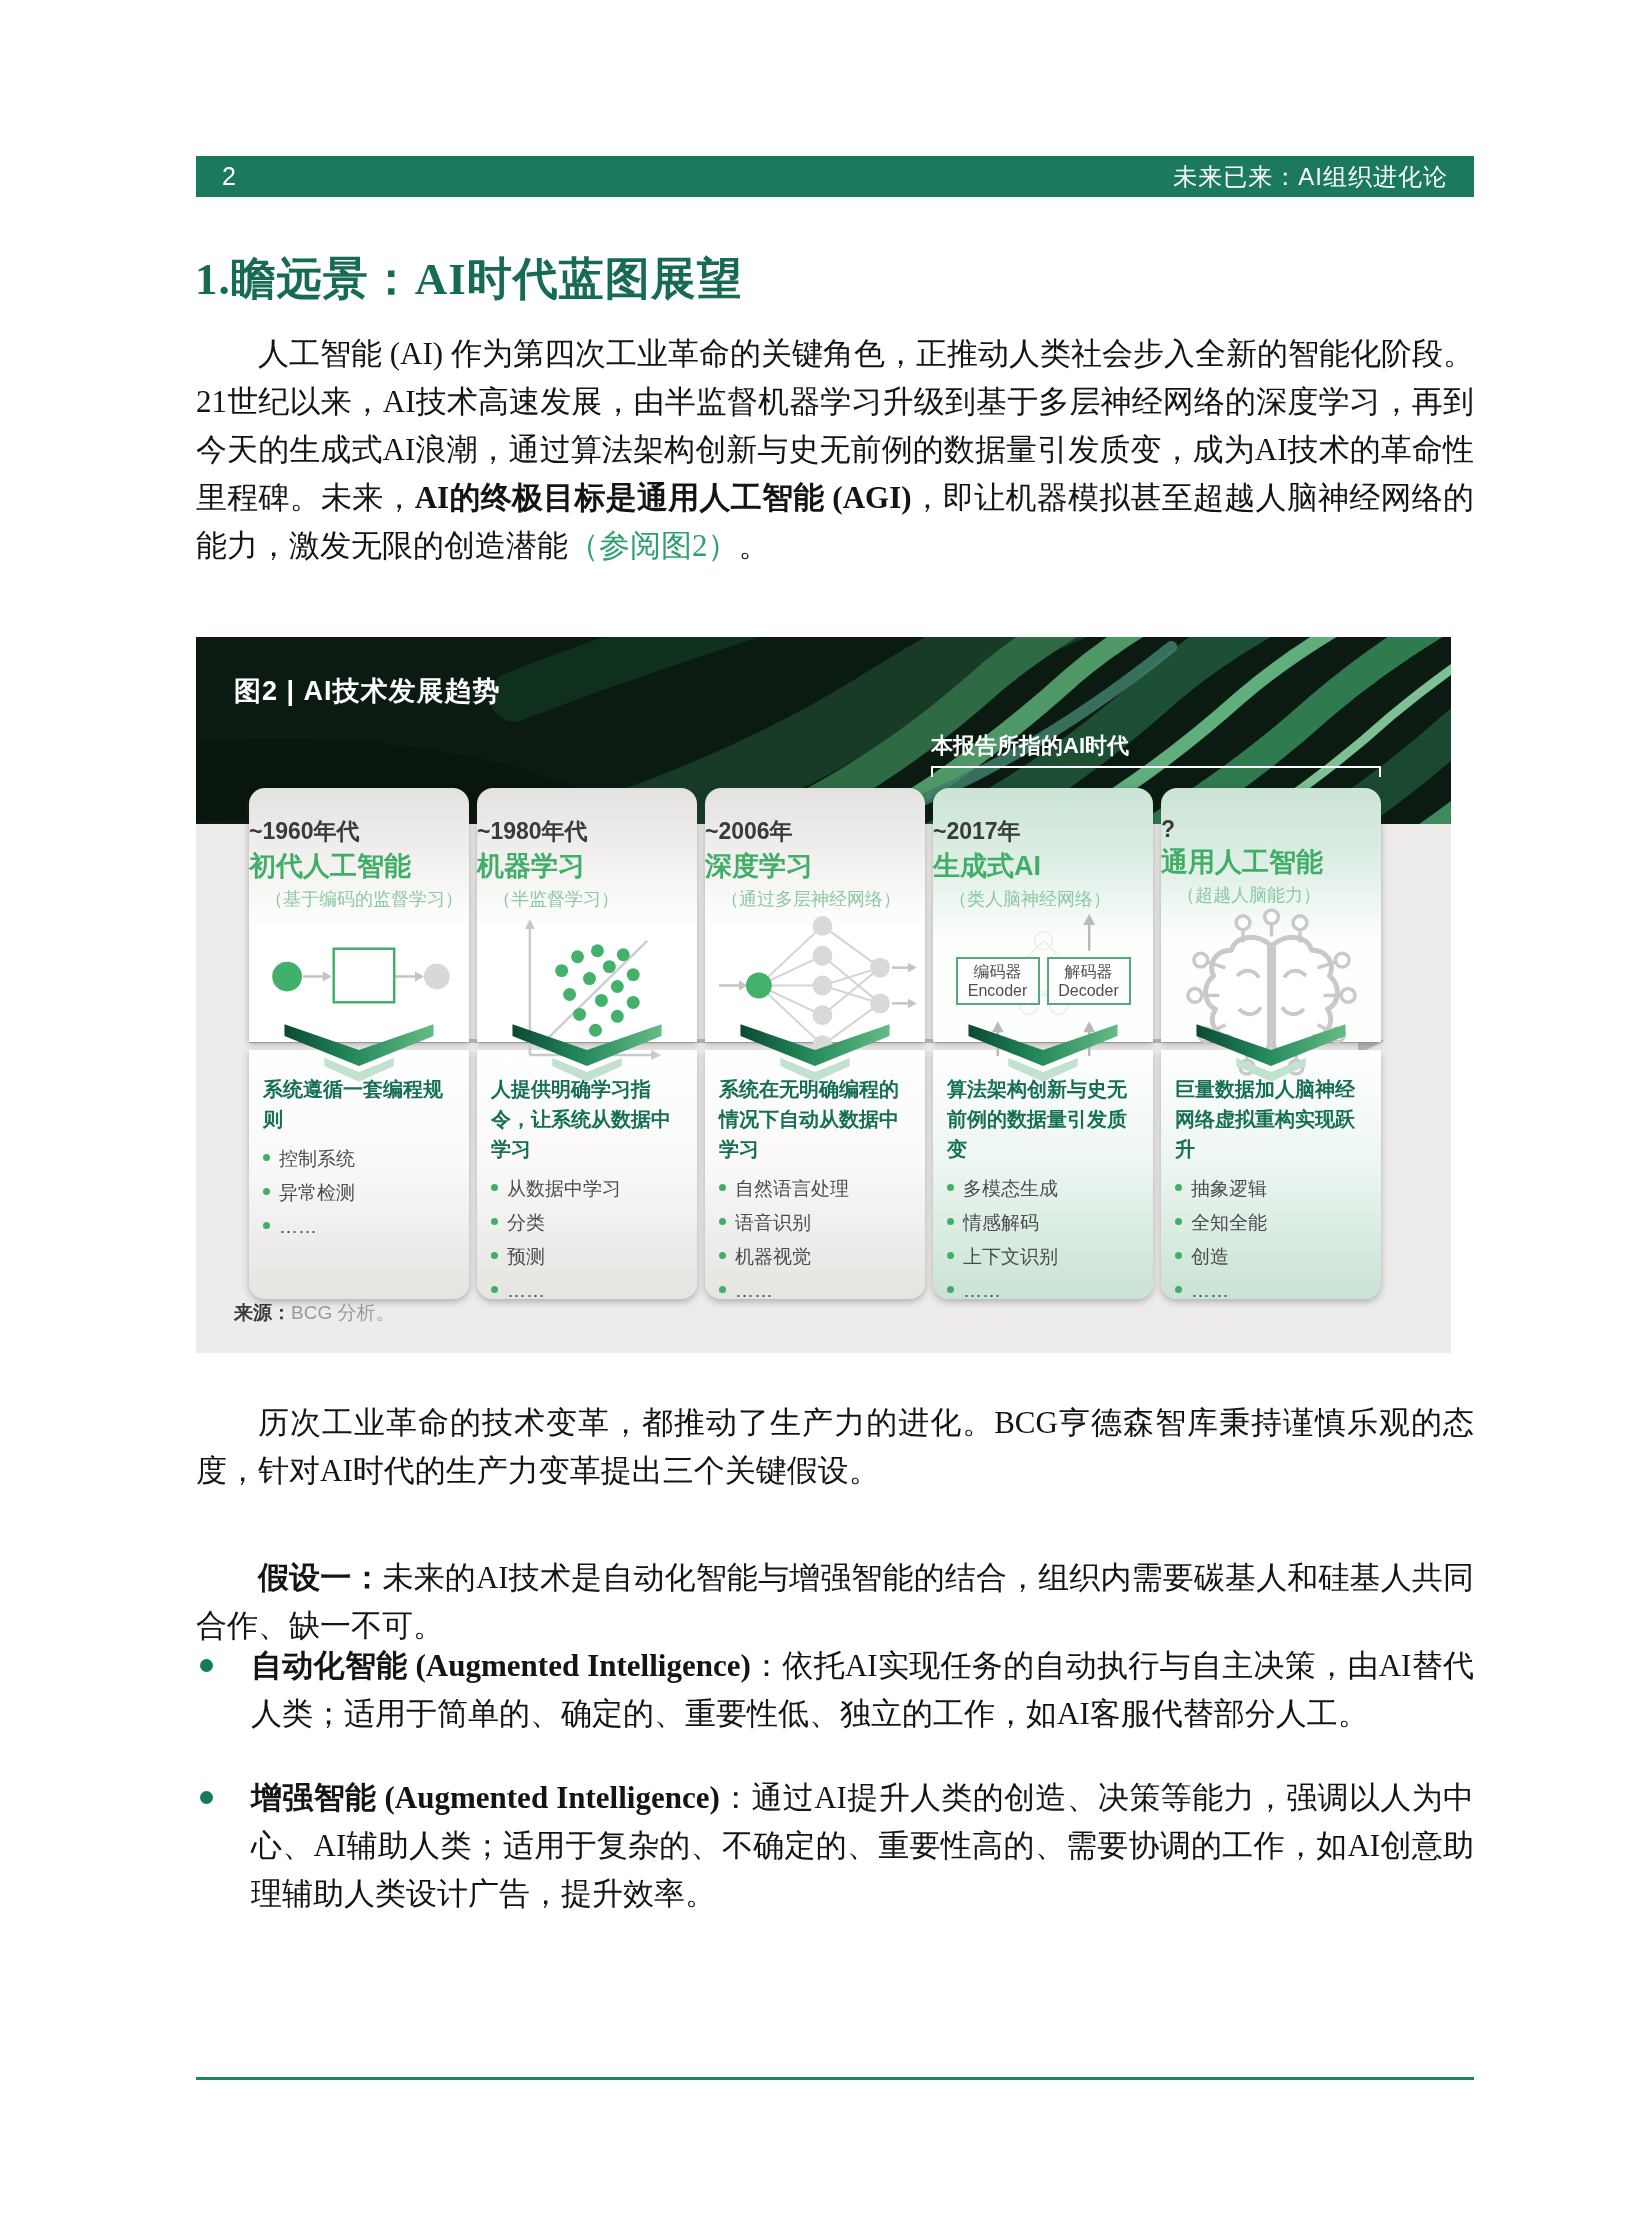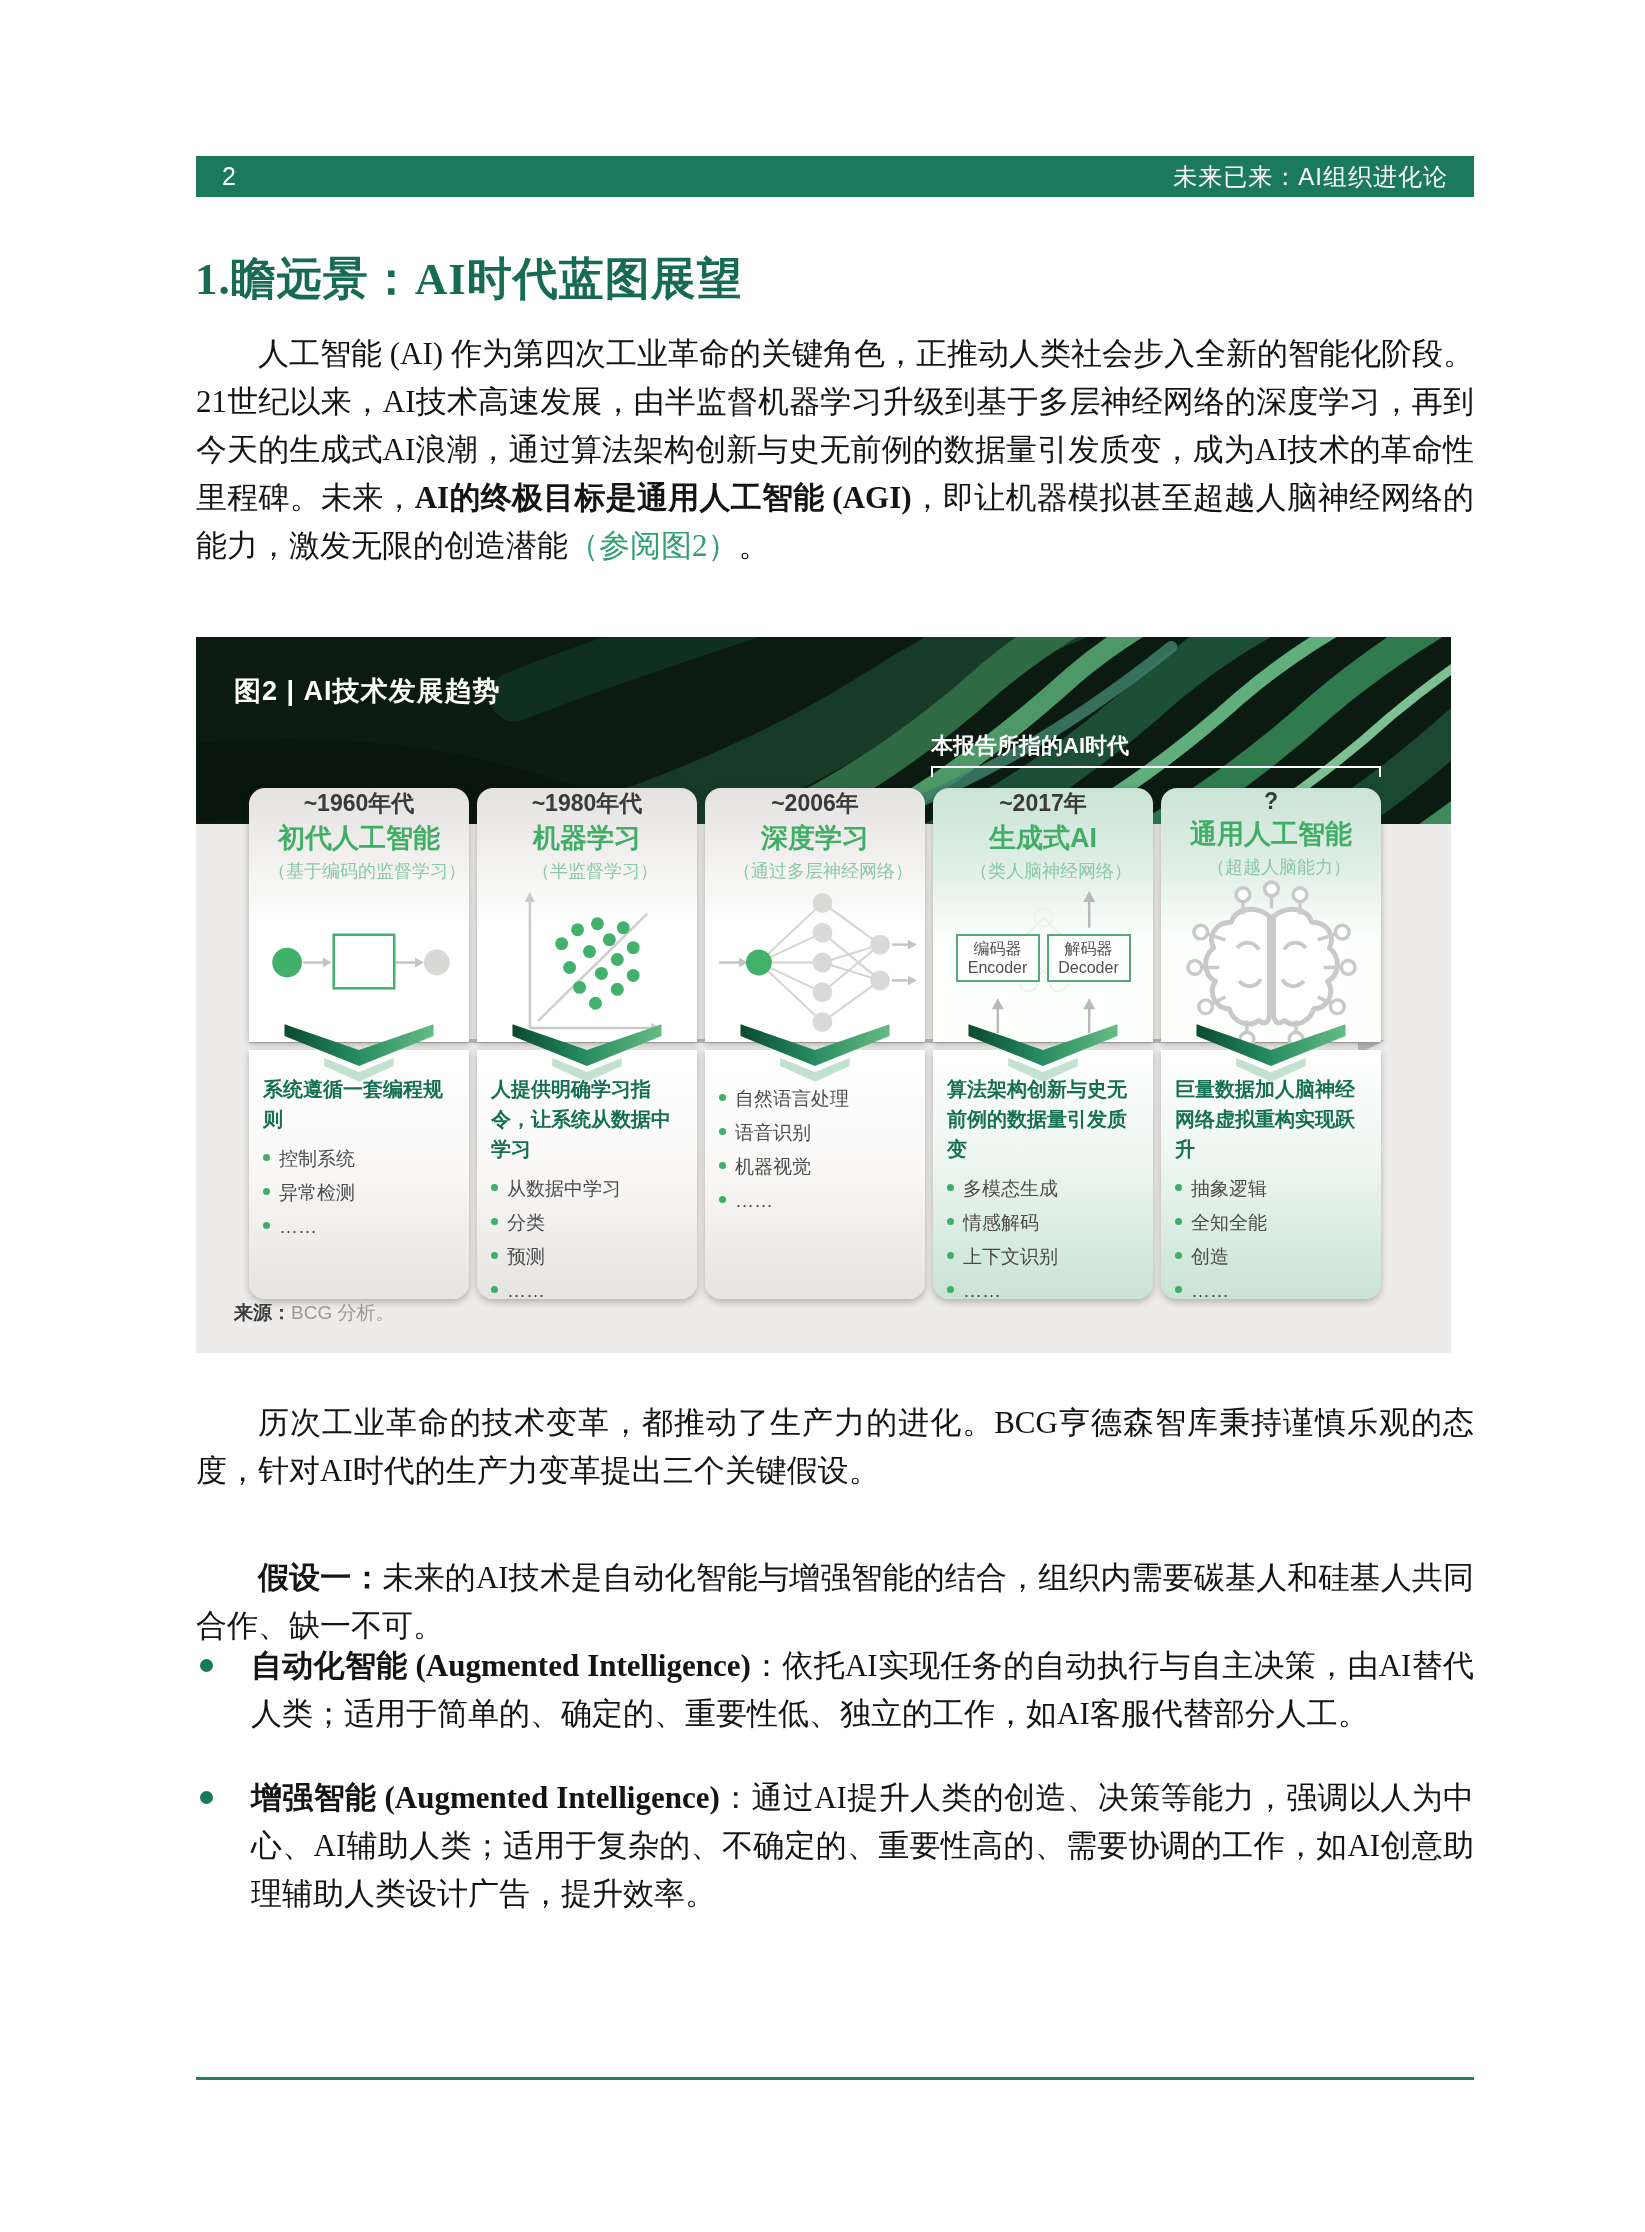--- a/index.html
+++ b/index.html
@@ -26,22 +26,22 @@
   .hero{position:absolute;top:0;left:0;width:1255px;height:187px;z-index:1;}
   .fig-title{position:absolute;left:38px;top:36px;color:#fff;font-size:27px;font-weight:700;
              letter-spacing:1px;z-index:3;}
   .era-label{position:absolute;left:735px;top:94px;width:452px;text-align:left;color:#fff;
              font-size:22px;font-weight:700;z-index:3;}
   .era-bracket{position:absolute;left:735px;top:129px;width:450px;height:11px;box-sizing:border-box;
                border-top:2px solid #fff;border-left:2px solid #fff;border-right:2px solid #fff;z-index:3;}
   .cards{position:absolute;left:53px;top:151px;display:flex;gap:8px;z-index:4;}
   .col{position:relative;width:220px;}
   .card-top{height:254px;border-radius:16px 16px 0 0;box-shadow:0 2px 6px rgba(40,40,40,.35);
-            display:flex;flex-direction:column;align-items:center;box-sizing:border-box;
-            padding-top:0;}
+            display:flex;flex-direction:column;align-items:flex-start;box-sizing:border-box;
+            padding-top:28px;}
   .gray  .card-top{background:linear-gradient(180deg,#e3e2e0 0%,#f2f1ef 28%,#ffffff 55%);}
   .green .card-top{background:linear-gradient(180deg,#cbe4d5 0%,#e0efe7 32%,#fdfffd 60%);}
   .card-bottom{margin-top:8px;height:249px;border-radius:0 0 16px 16px;
                box-shadow:0 3px 7px rgba(40,40,40,.3);box-sizing:border-box;padding:24px 10px 0 14px;}
   .gray  .card-bottom{background:linear-gradient(180deg,#ffffff 0%,#faf9f8 45%,#e5e4e1 100%);}
   .green .card-bottom{background:linear-gradient(180deg,#ffffff 0%,#edf6f1 45%,#c9e3d4 100%);}
   .year{font-size:23px;font-weight:700;color:#3a3a3a;}
   .card-title{font-size:27px;font-weight:700;color:#41ae68;margin-top:1px;}
   .card-sub{font-size:18px;color:#8cc8a3;margin-top:3px;white-space:nowrap;margin-left:16px;}
   .icon-zone{flex:1;display:flex;align-items:center;justify-content:center;width:100%;}
@@ -271,20 +271,21 @@
               </g>
               <circle cx="48" cy="75" r="13" fill="#43b06c"></circle>
             </svg>
           </div>
         </div>
         <svg class="chev" width="159" height="64" viewBox="0 0 160 64">
           <polygon points="5,4 80,30 155,4 155,16 80,46 5,16" fill="url(#chevGrad)"></polygon>
           <polygon points="45,38 80,52 115,38 115,46 80,62 45,46" fill="#c2e2cf"></polygon>
         </svg>
         <div class="card-bottom">
+          <div class="desc">系统在无明确编程的情况下自动从数据中学习</div>
           <ul class="fig-bullets">
             <li>
                 <span class="fdot"></span>
                 <span>自然语言处理</span>
               </li>
             <li>
                 <span class="fdot"></span>
                 <span>语音识别</span>
               </li>
             <li>

